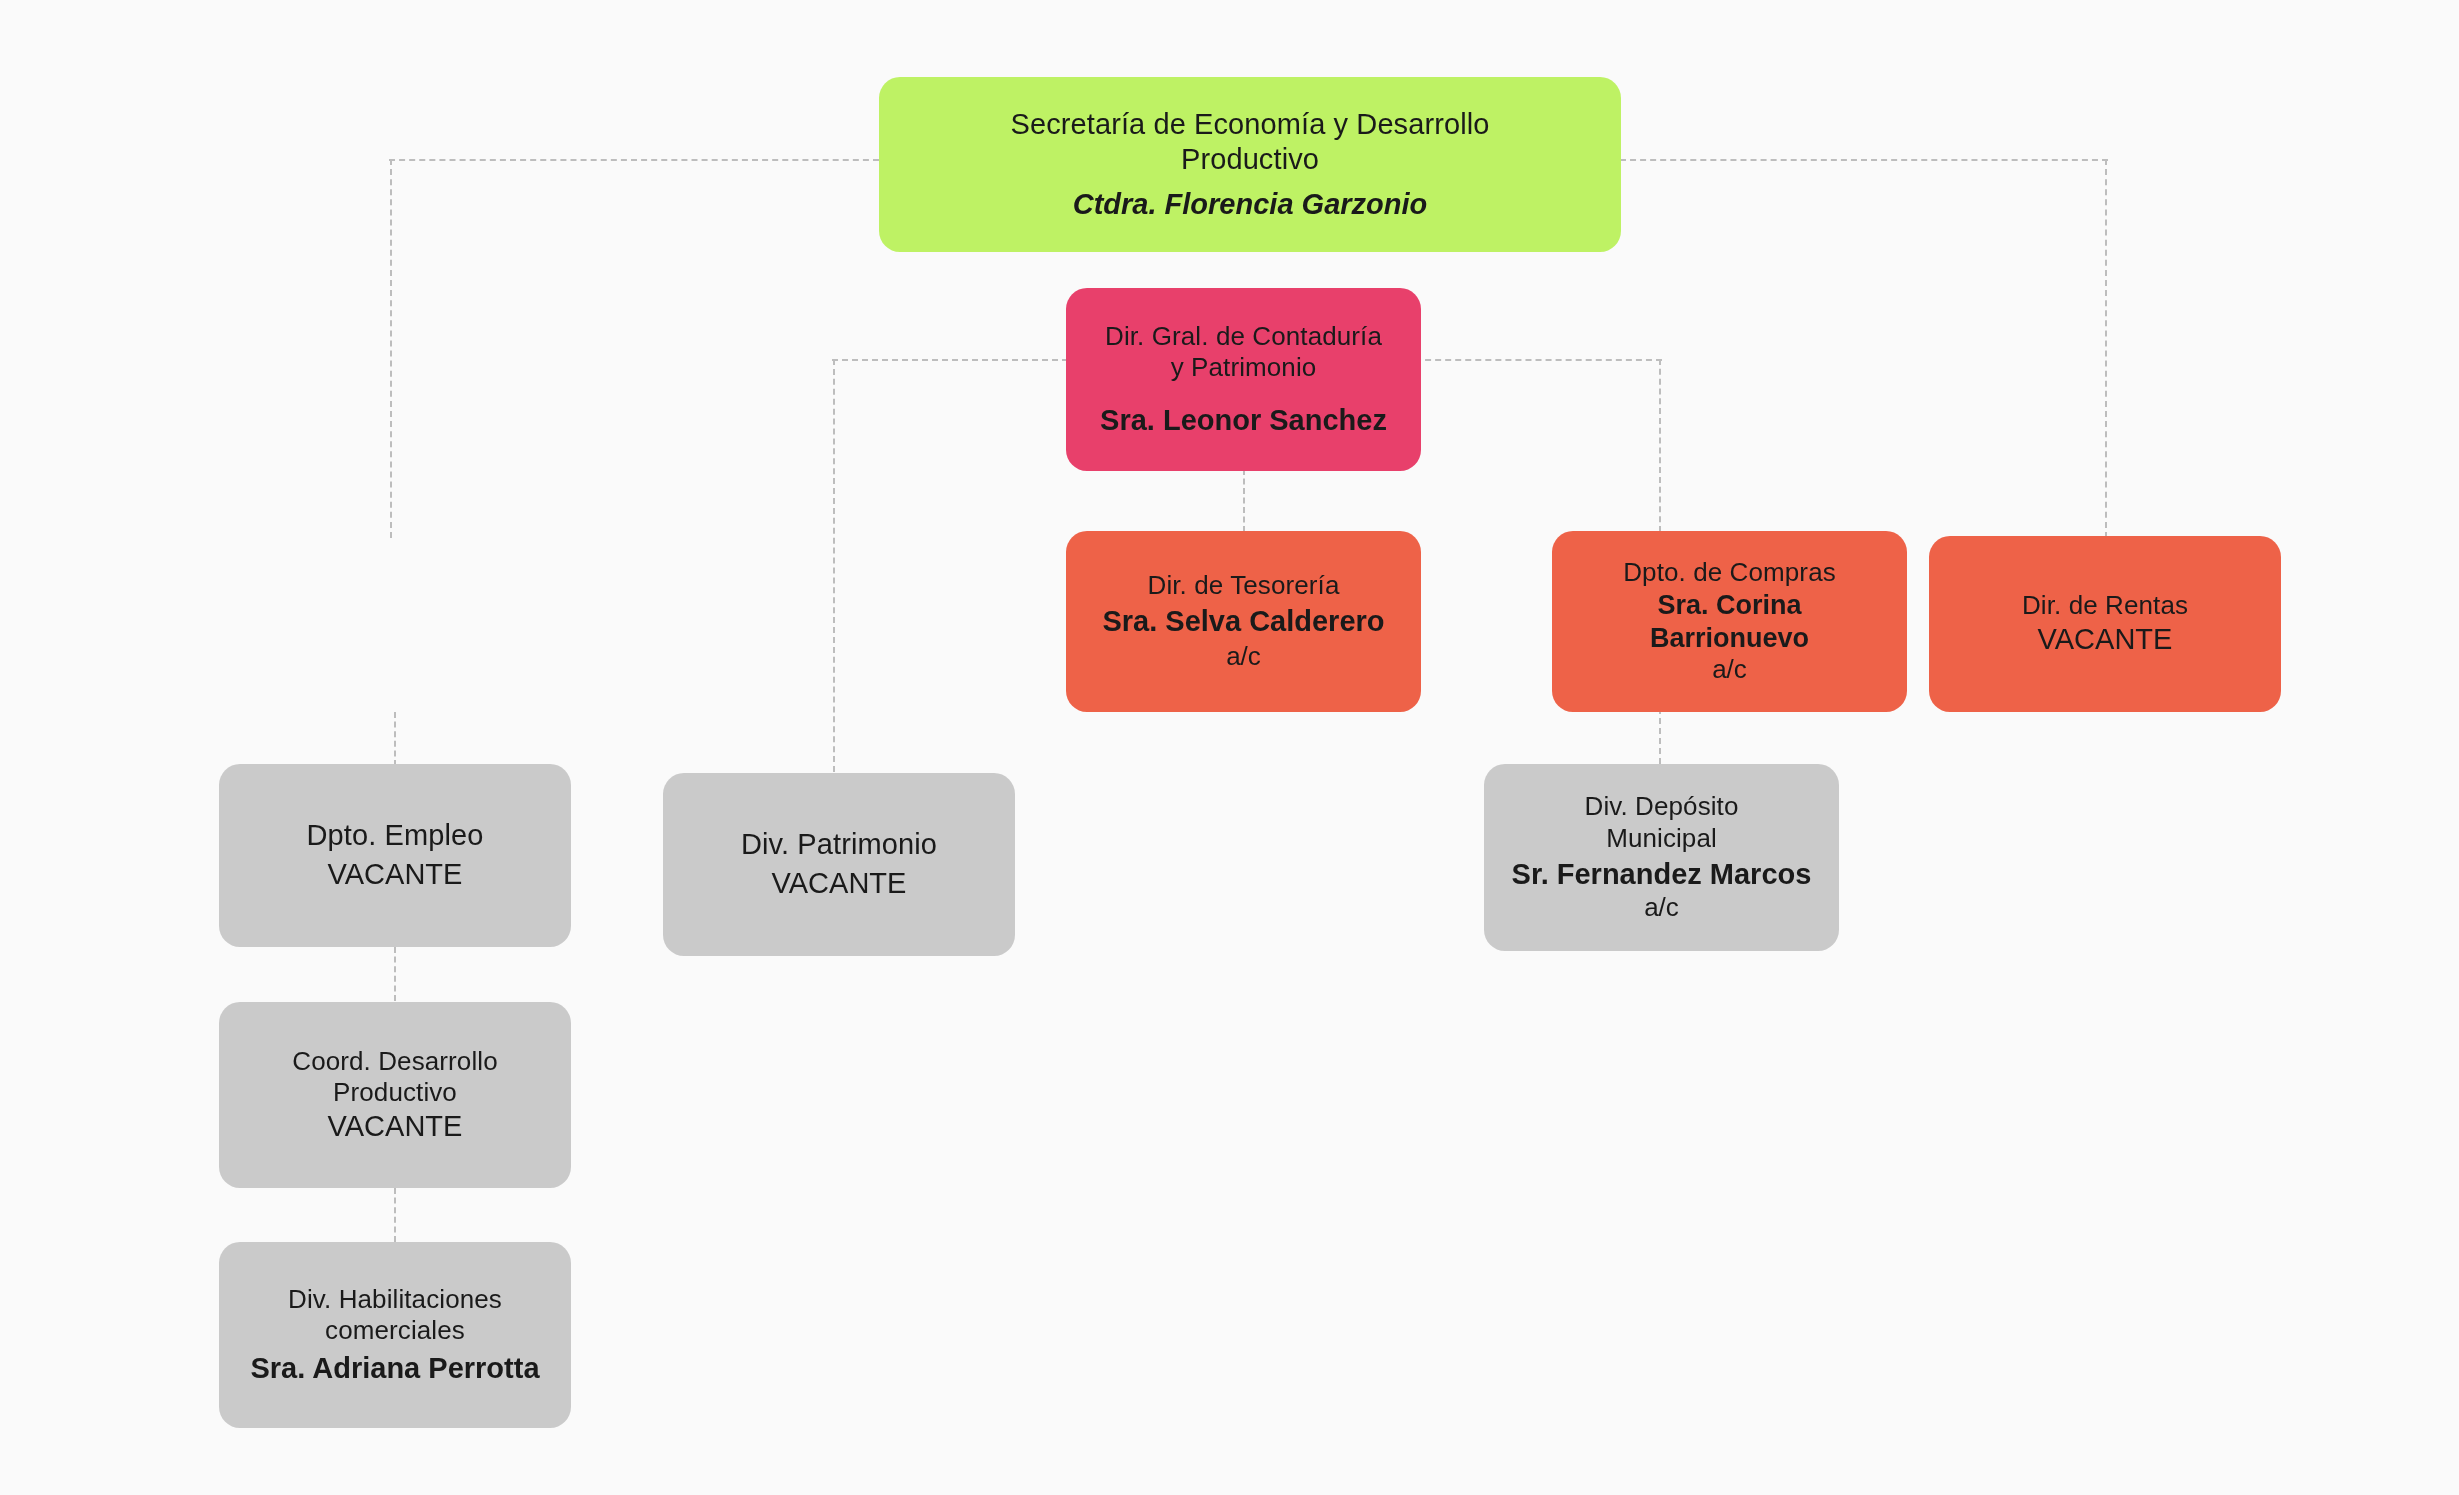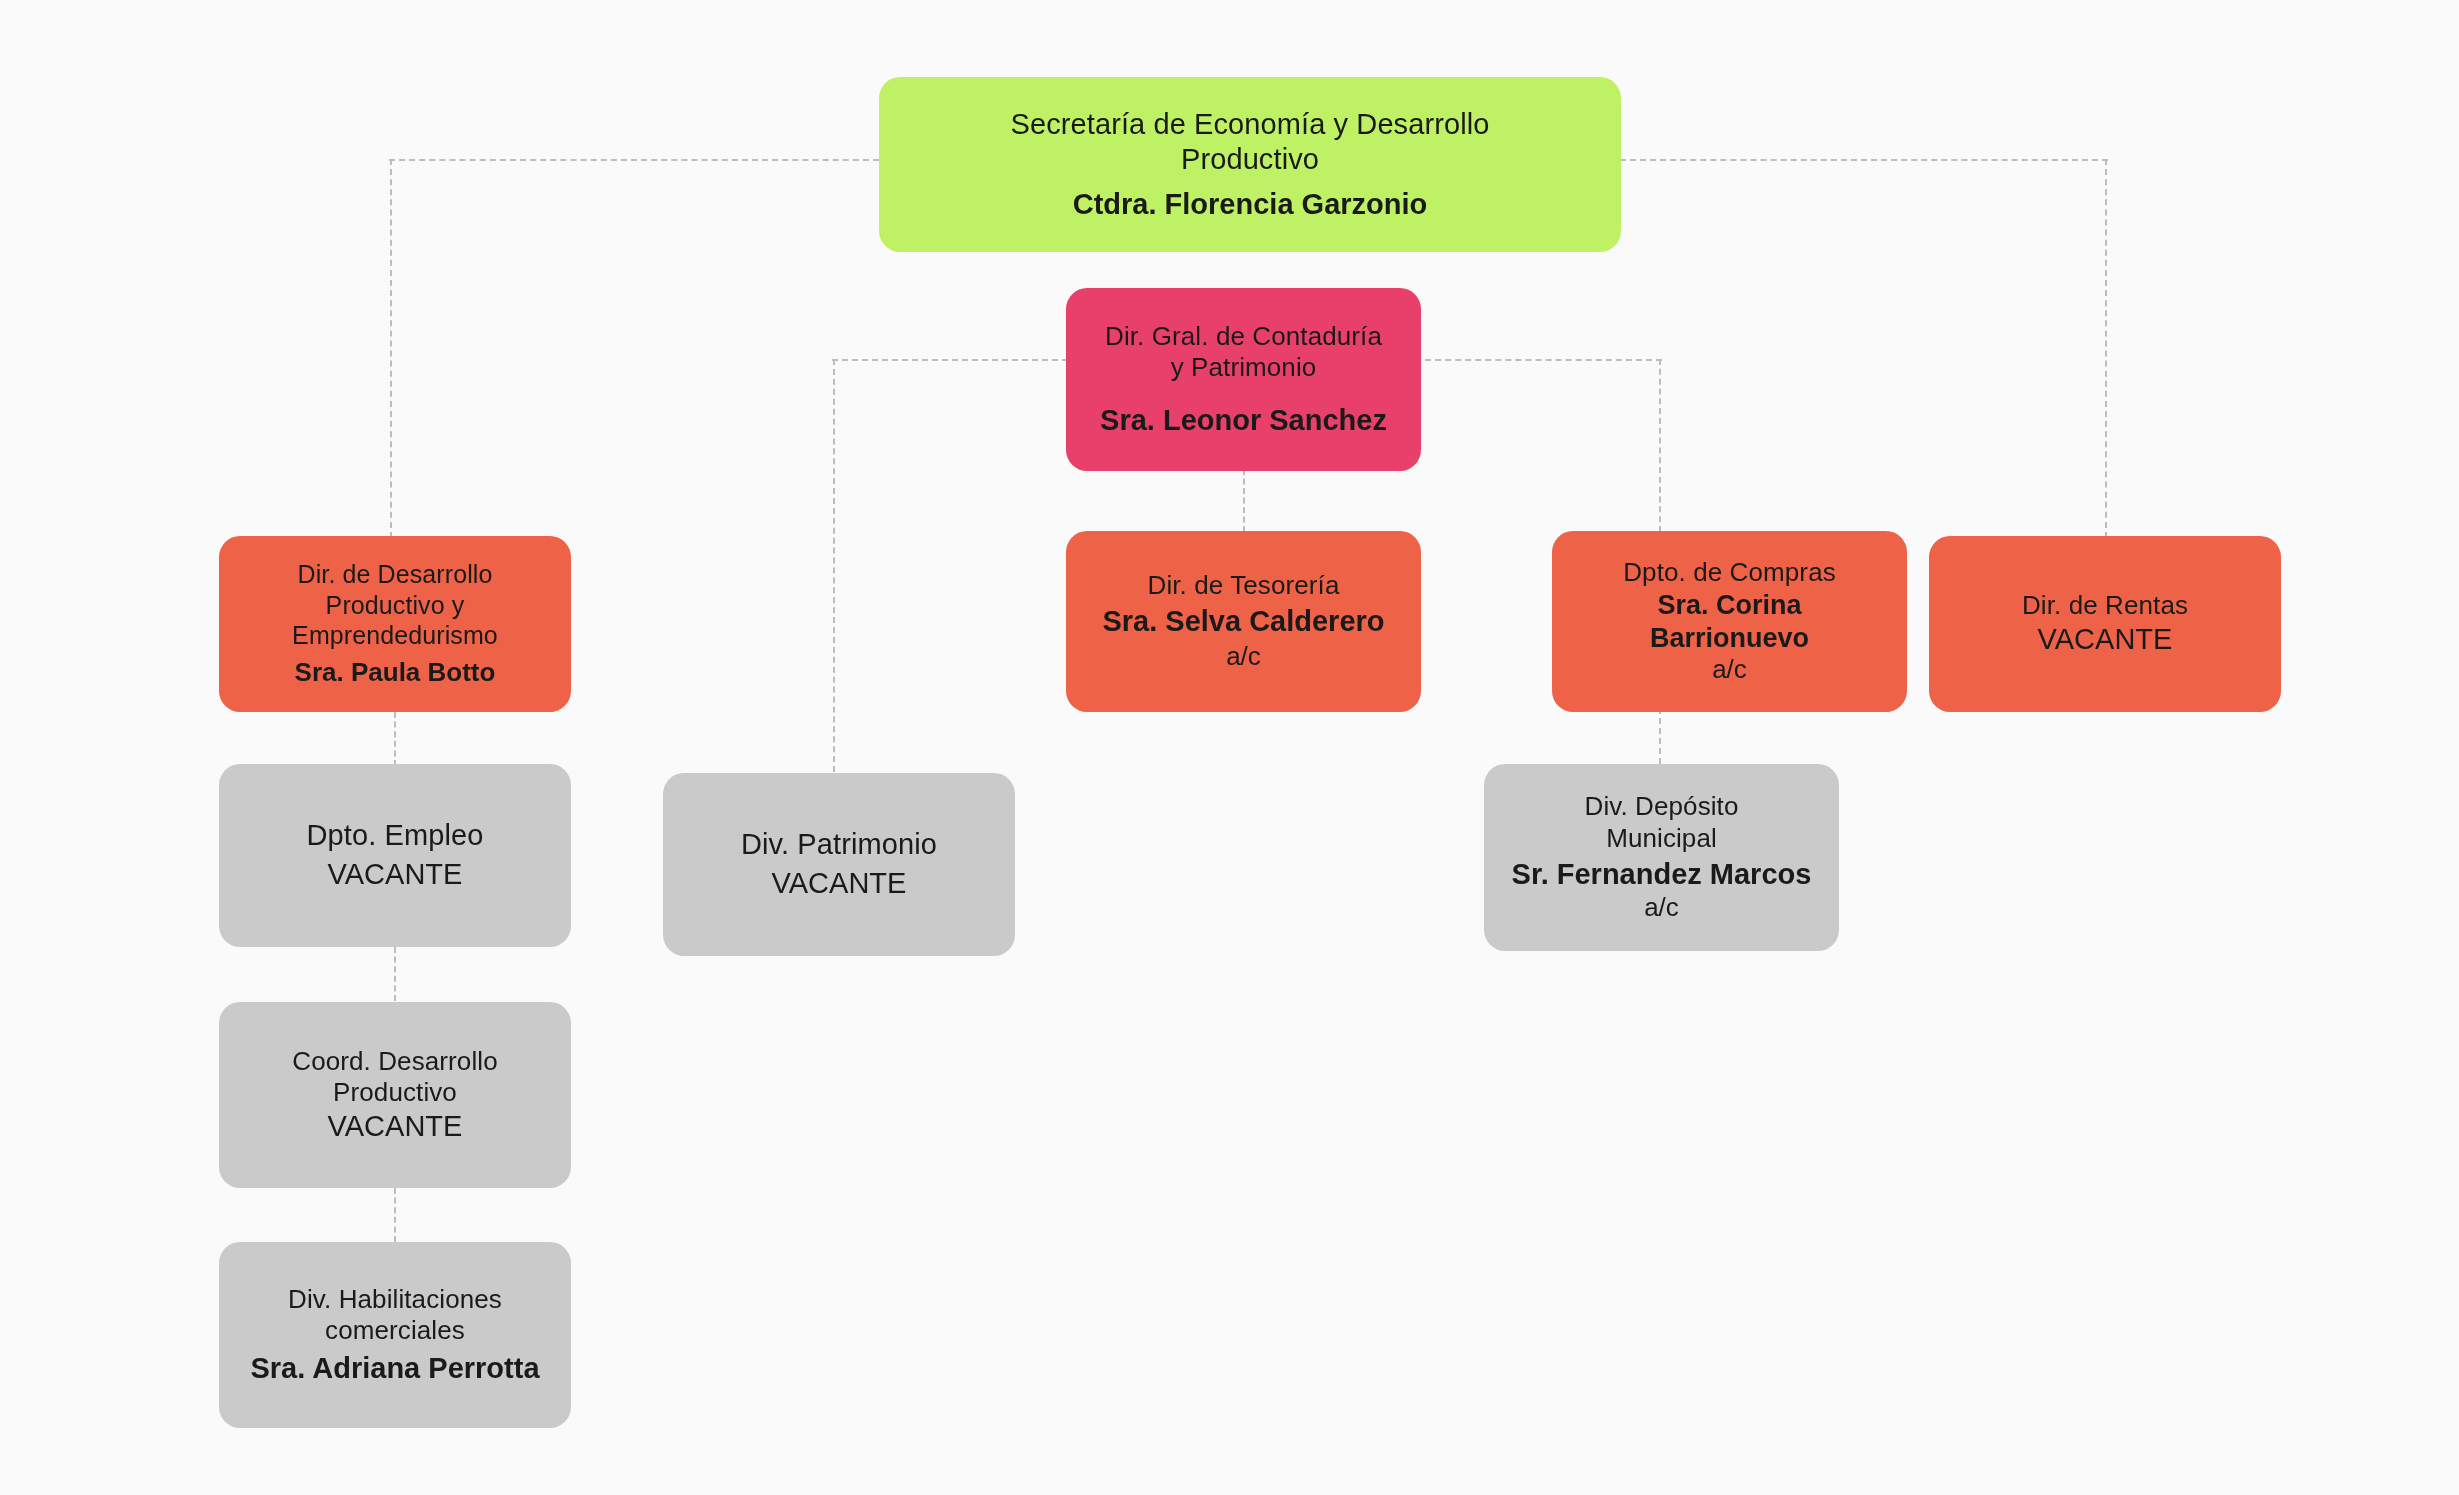--- a/index.html
+++ b/index.html
@@ -90,35 +90,29 @@
 
   <div class="conn v" style="left:394px; top:947px; height:54px;"></div>
 
   <div class="conn v" style="left:394px; top:1188px; height:54px;"></div>
 
   <div class="conn v" style="left:1659px; top:708px; height:56px;"></div>
 
   <div class="node pink-light" style="left:879px; top:77px; width:742px; height:175px;">
     <div class="title fs-30">Secretaría de Economía y Desarrollo</div>
     <div class="title fs-30">Productivo</div>
-    <div class="person fs-30" style="margin-top:9.6px;">Ctdra. Florencia Garzonio</div>
+    <div class="person fs-30" style="margin-top:9.6px;font-style:italic;">Ctdra. Florencia Garzonio</div>
   </div>
 
   <div class="node pink-deep" style="left:1066px; top:288px; width:355px; height:183px;">
     <div class="title fs-27">Dir. Gral. de Contaduría</div>
     <div class="title fs-27">y Patrimonio</div>
     <div class="person fs-30" style="margin-top:19px;">Sra. Leonor Sanchez</div>
   </div>
 
-  <div class="node orange" style="left:219px; top:536px; width:352px; height:176px;">
-    <div class="title fs-26">Dir. de Desarrollo</div>
-    <div class="title fs-26">Productivo y</div>
-    <div class="title fs-26">Emprendedurismo</div>
-    <div class="person fs-27" style="margin-top:5.8px;">Sra. Paula Botto</div>
-  </div>
 
   <div class="node orange" style="left:1066px; top:531px; width:355px; height:181px;">
     <div class="title fs-27">Dir. de Tesorería</div>
     <div class="person fs-30" style="margin-top:1.9px;">Sra. Selva Calderero</div>
     <div class="note fs-27" style="margin-top:1.9px;">a/c</div>
   </div>
 
   <div class="node orange" style="left:1552px; top:531px; width:355px; height:181px;">
     <div class="title fs-27">Dpto. de Compras</div>
     <div class="person fs-28" style="font-size:27px;">Sra. Corina</div>

